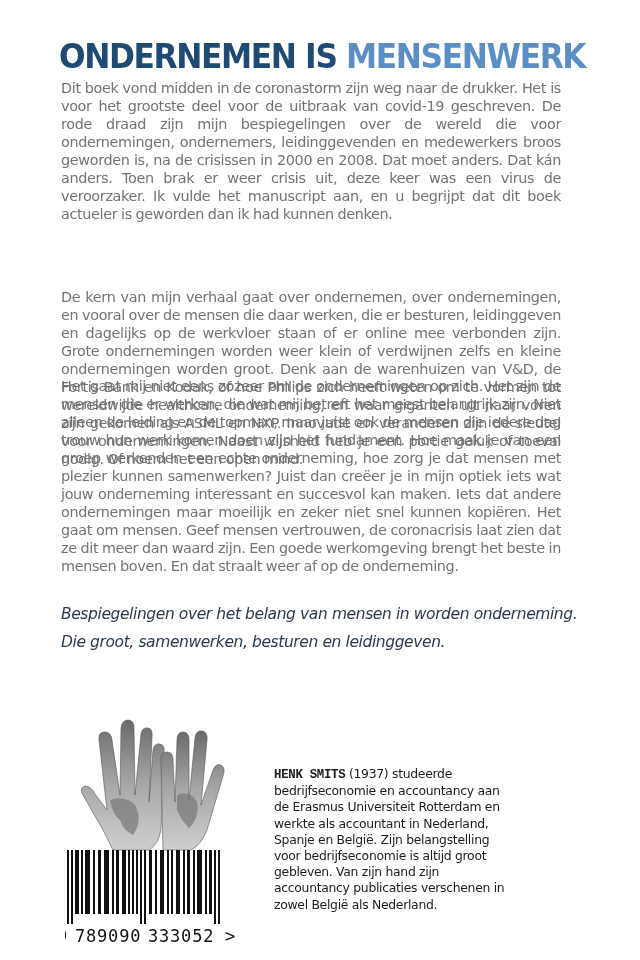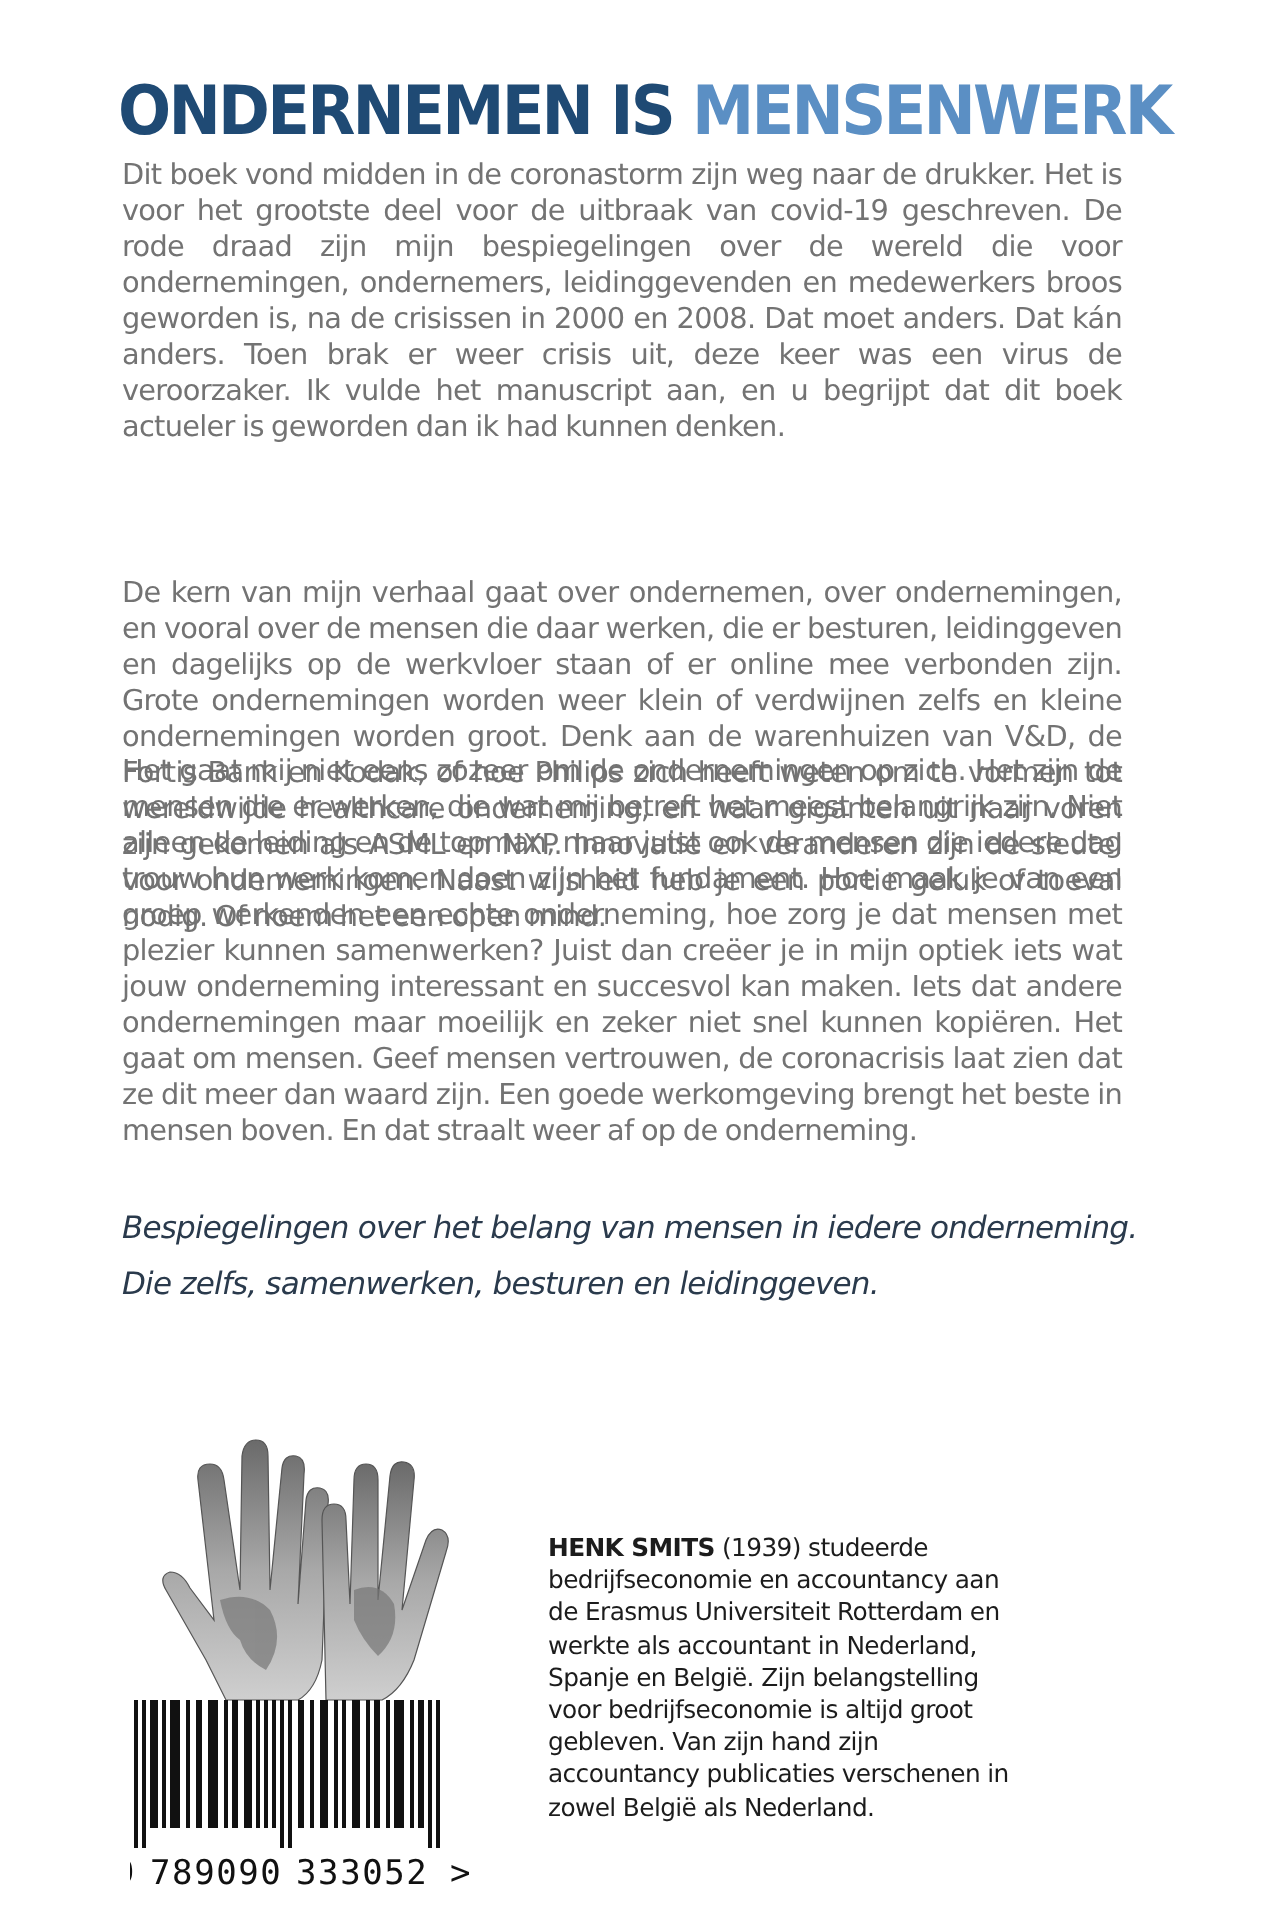--- a/index.html
+++ b/index.html
@@ -7,37 +7,37 @@
   .title { position: absolute; left: 59px; top: 36px; margin: 0; font-family: "DejaVu Sans", sans-serif; font-weight: bold; font-size: 34px; letter-spacing: -1.5px; line-height: 40px; white-space: nowrap; transform: scaleX(0.92); transform-origin: left top; }
   .title .dark { color: #1f4a74; }
   .title .light { color: #5b8fc4; }
   .body-text { position: absolute; left: 61px; width: 500px; font-family: "DejaVu Sans", sans-serif; font-size: 14.4px; line-height: 18px; text-align: justify; letter-spacing: -0.35px; word-spacing: -0.5px; margin: 0; color: #737373; }
   #p1 { top: 79px; }
   #p2 { top: 244px; margin-top: 44px; }
   #p3 { top: 377px; }
   .tagline { position: absolute; left: 61px; top: 600px; width: 520px; font-family: "DejaVu Sans", sans-serif; font-style: italic; font-size: 15.5px; line-height: 28px; color: #2a3a4c; letter-spacing: -0.4px; margin: 0; }
   .artwork { position: absolute; left: 65px; top: 710px; width: 170px; height: 235px; }
   .bio { position: absolute; left: 274px; top: 766px; width: 240px; font-family: "DejaVu Sans", sans-serif; font-size: 12.4px; line-height: 16.2px; color: #1c1c1c; letter-spacing: -0.3px; margin: 0; }
-  .bio .name { font-weight: bold; }
+  .bio .name { font-weight: bold; font-family: Liberation Mono, monospace; }
 </style>
 </head>
 <body>
 
 <h1 class="title">
   <span class="dark">ONDERNEMEN IS</span>
   <span class="light">MENSENWERK</span>
 </h1>
 
 <p class="body-text" id="p1">Dit boek vond midden in de coronastorm zijn weg naar de drukker. Het is voor het grootste deel voor de uitbraak van covid-19 geschreven. De rode draad zijn mijn bespiegelingen over de wereld die voor ondernemingen, ondernemers, leidinggevenden en medewerkers broos geworden is, na de crisissen in 2000 en 2008. Dat moet anders. Dat kán anders. Toen brak er weer crisis uit, deze keer was een virus de veroorzaker. Ik vulde het manuscript aan, en u begrijpt dat dit boek actueler is geworden dan ik had kunnen denken.</p>
 <p class="body-text" id="p2">De kern van mijn verhaal gaat over ondernemen, over ondernemingen, en vooral over de mensen die daar werken, die er besturen, leidinggeven en dagelijks op de werkvloer staan of er online mee verbonden zijn. Grote ondernemingen worden weer klein of verdwijnen zelfs en kleine ondernemingen worden groot. Denk aan de warenhuizen van V&amp;D, de Fortis Bank en Kodak, of hoe Philips zich heeft weten om te vormen tot wereldwijde healthcare onderneming, en waar giganten uit naar voren zijn gekomen als ASML en NXP. Innovatie en veranderen zijn de sleutel voor ondernemingen. Naast wijsheid heb je een portie geluk of toeval nodig. Of noem het een open mind.</p>
 <p class="body-text" id="p3">Het gaat mij niet eens zozeer om de ondernemingen op zich. Het zijn de mensen die er werken, die wat mij betreft het meest belangrijk zijn. Niet alleen de leiding en de topman, maar juist ook de mensen die iedere dag trouw hun werk komen doen zijn het fundament. Hoe maak je van een groep werkenden een echte onderneming, hoe zorg je dat mensen met plezier kunnen samenwerken? Juist dan creëer je in mijn optiek iets wat jouw onderneming interessant en succesvol kan maken. Iets dat andere ondernemingen maar moeilijk en zeker niet snel kunnen kopiëren. Het gaat om mensen. Geef mensen vertrouwen, de coronacrisis laat zien dat ze dit meer dan waard zijn. Een goede werkomgeving brengt het beste in mensen boven. En dat straalt weer af op de onderneming.</p>
 
 <div class="tagline">
-  <div>Bespiegelingen over het belang van mensen in iedere onderneming.</div>
-  <div>Die zelfs, samenwerken, besturen en leidinggeven.</div>
+  <div>Bespiegelingen over het belang van mensen in worden onderneming.</div>
+  <div>Die groot, samenwerken, besturen en leidinggeven.</div>
 </div>
 
 <div class="artwork">
   <svg width="170" height="235" viewBox="0 0 170 235">
     <defs>
       <linearGradient id="skin" x1="0" y1="0" x2="0" y2="1">
         <stop offset="0" stop-color="#6a6a6a"></stop>
         <stop offset="0.5" stop-color="#a8a8a8"></stop>
         <stop offset="1" stop-color="#cfcfcf"></stop>
       </linearGradient>
@@ -90,13 +90,13 @@
     </g>
     <g font-family="DejaVu Sans Mono, monospace" font-size="17" fill="#111">
       <text x="-8" y="232">9</text>
       <text x="10" y="232" letter-spacing="0.8">789090</text>
       <text x="83" y="232" letter-spacing="0.8">333052</text>
       <text x="160" y="232">&gt;</text>
     </g>
   </svg>
 </div>
 
-<p class="bio"><span class="name">HENK SMITS</span><span> (1939) studeerde bedrijfseconomie en accountancy aan de Erasmus Universiteit Rotterdam en werkte als accountant in Nederland, Spanje en België. Zijn belangstelling voor bedrijfseconomie is altijd groot gebleven. Van zijn hand zijn accountancy publicaties verschenen in zowel België als Nederland.</span></p>
+<p class="bio"><span class="name">HENK SMITS</span><span> (1937) studeerde bedrijfseconomie en accountancy aan de Erasmus Universiteit Rotterdam en werkte als accountant in Nederland, Spanje en België. Zijn belangstelling voor bedrijfseconomie is altijd groot gebleven. Van zijn hand zijn accountancy publicaties verschenen in zowel België als Nederland.</span></p>
 
 </body></html>

